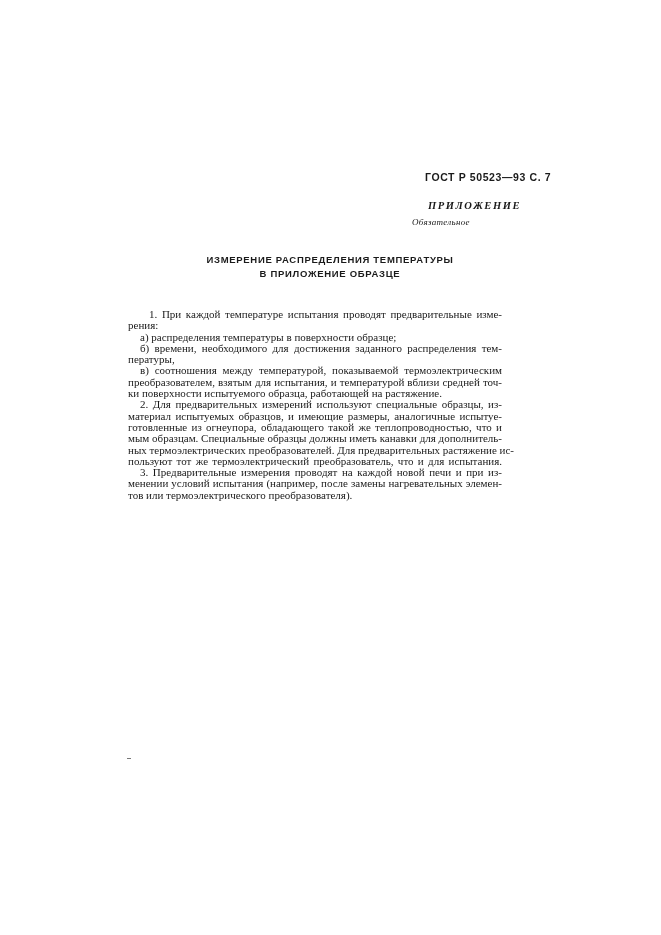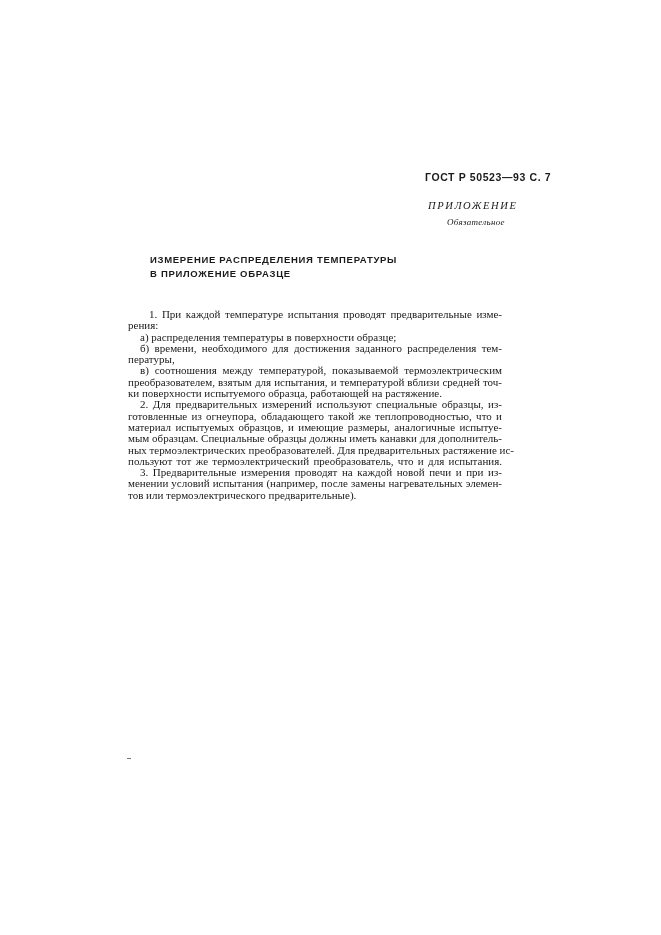--- a/index.html
+++ b/index.html
@@ -11,28 +11,29 @@
       font-family: "Liberation Serif", "DejaVu Serif", serif;
       color: #1a1a1a;
     }
     .header-code {
       position: absolute; left: 397px; top: 171px;
       font-family: "Liberation Sans", "DejaVu Sans", sans-serif;
       font-weight: bold; font-size: 10.5px; letter-spacing: 0.6px; padding-left: 28px;
     }
     .appendix-label {
       position: absolute; left: 428px; top: 200px;
-      font-style: italic; font-size: 10.5px; letter-spacing: 1.6px;
+      font-style: italic; font-size: 10.5px; letter-spacing: 1.6px; font-weight: bold;
     }
     .appendix-status {
-      position: absolute; left: 447px; top: 217px;
+      position: absolute; left: 412px; top: 217px;
       font-style: italic; font-size: 9px; letter-spacing: 0.3px;
     }
     .title {
       position: absolute; left: 150px; width: 360px; top: 253px;
+      text-align: center;
       font-family: "Liberation Sans", "DejaVu Sans", sans-serif;
       font-weight: bold; font-size: 9.5px; letter-spacing: 0.7px;
       line-height: 14px;
     }
     .body-text {
       position: absolute; left: 128px; top: 309px; width: 374px;
       font-size: 11px; line-height: 11.3px;
       text-align: justify;
     }
     .body-text .line {
@@ -64,24 +65,24 @@
   <div class="body-text">
     <span class="line indent">1. При каждой температуре испытания проводят предварительные изме-</span>
     <span class="line last">рения:</span>
     <span class="line last indent-sm">а) распределения температуры в поверхности образце;</span>
     <span class="line indent-sm">б) времени, необходимого для достижения заданного распределения тем-</span>
     <span class="line last">пературы,</span>
     <span class="line indent-sm">в) соотношения между температурой, показываемой термоэлектрическим</span>
     <span class="line">преобразователем, взятым для испытания, и температурой вблизи средней точ-</span>
     <span class="line last">ки поверхности испытуемого образца, работающей на растяжение.</span>
     <span class="line indent-sm">2. Для предварительных измерений используют специальные образцы, из-</span>
+    <span class="line">материал испытуемых образцов, и имеющие размеры, аналогичные испытуе-</span>
     <span class="line">готовленные из огнеупора, обладающего такой же теплопроводностью, что и</span>
-    <span class="line">материал испытуемых образцов, и имеющие размеры, аналогичные испытуе-</span>
     <span class="line">мым образцам. Специальные образцы должны иметь канавки для дополнитель-</span>
     <span class="line">ных термоэлектрических преобразователей. Для предварительных растяжение ис-</span>
     <span class="line">пользуют тот же термоэлектрический преобразователь, что и для испытания.</span>
     <span class="line indent-sm">3. Предварительные измерения проводят на каждой новой печи и при из-</span>
     <span class="line">менении условий испытания (например, после замены нагревательных элемен-</span>
-    <span class="line last">тов или термоэлектрического предварительные).</span>
+    <span class="line last">тов или термоэлектрического преобразователя).</span>
   </div>
 
   <div class="stray-mark"></div>
 </div>
 
 </body></html>

